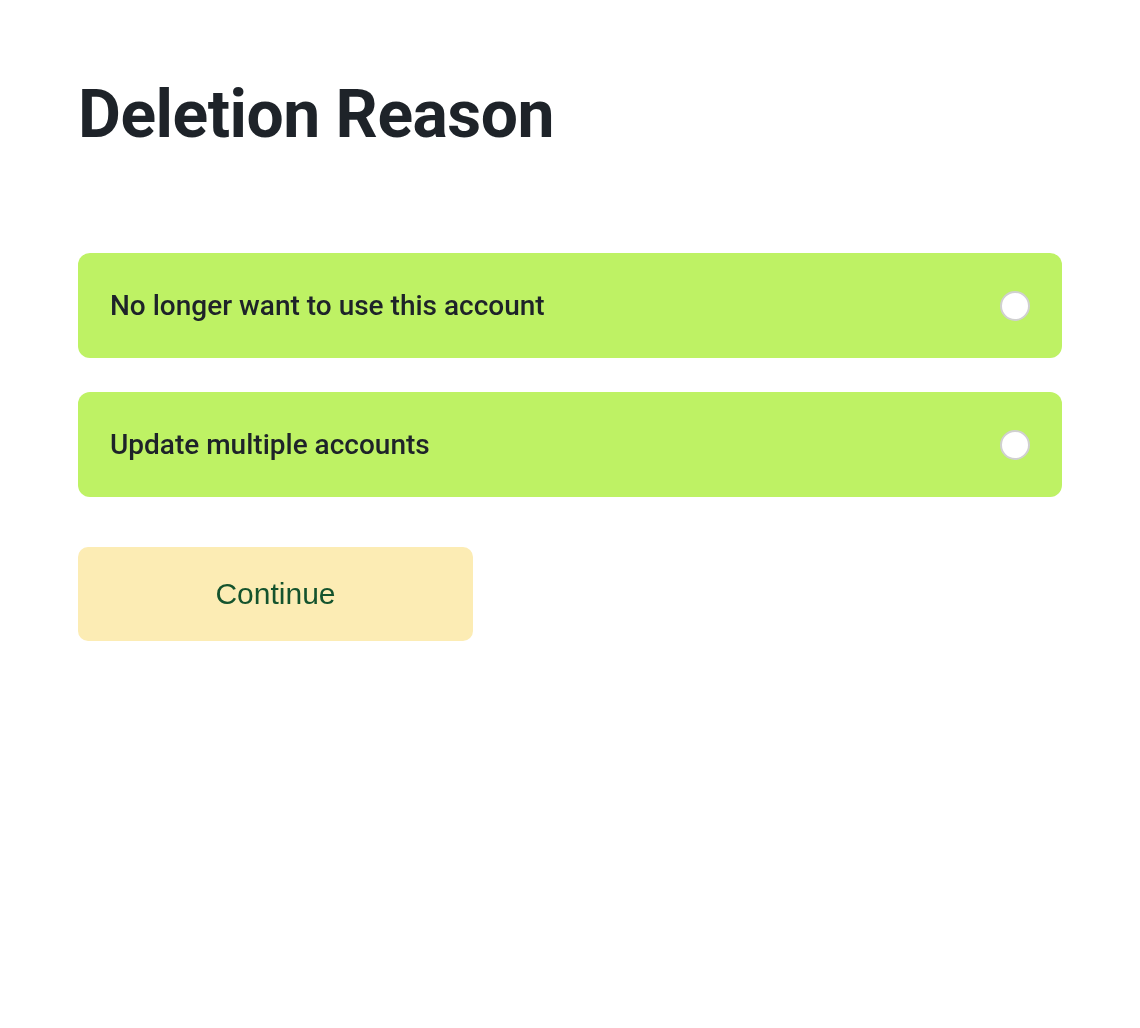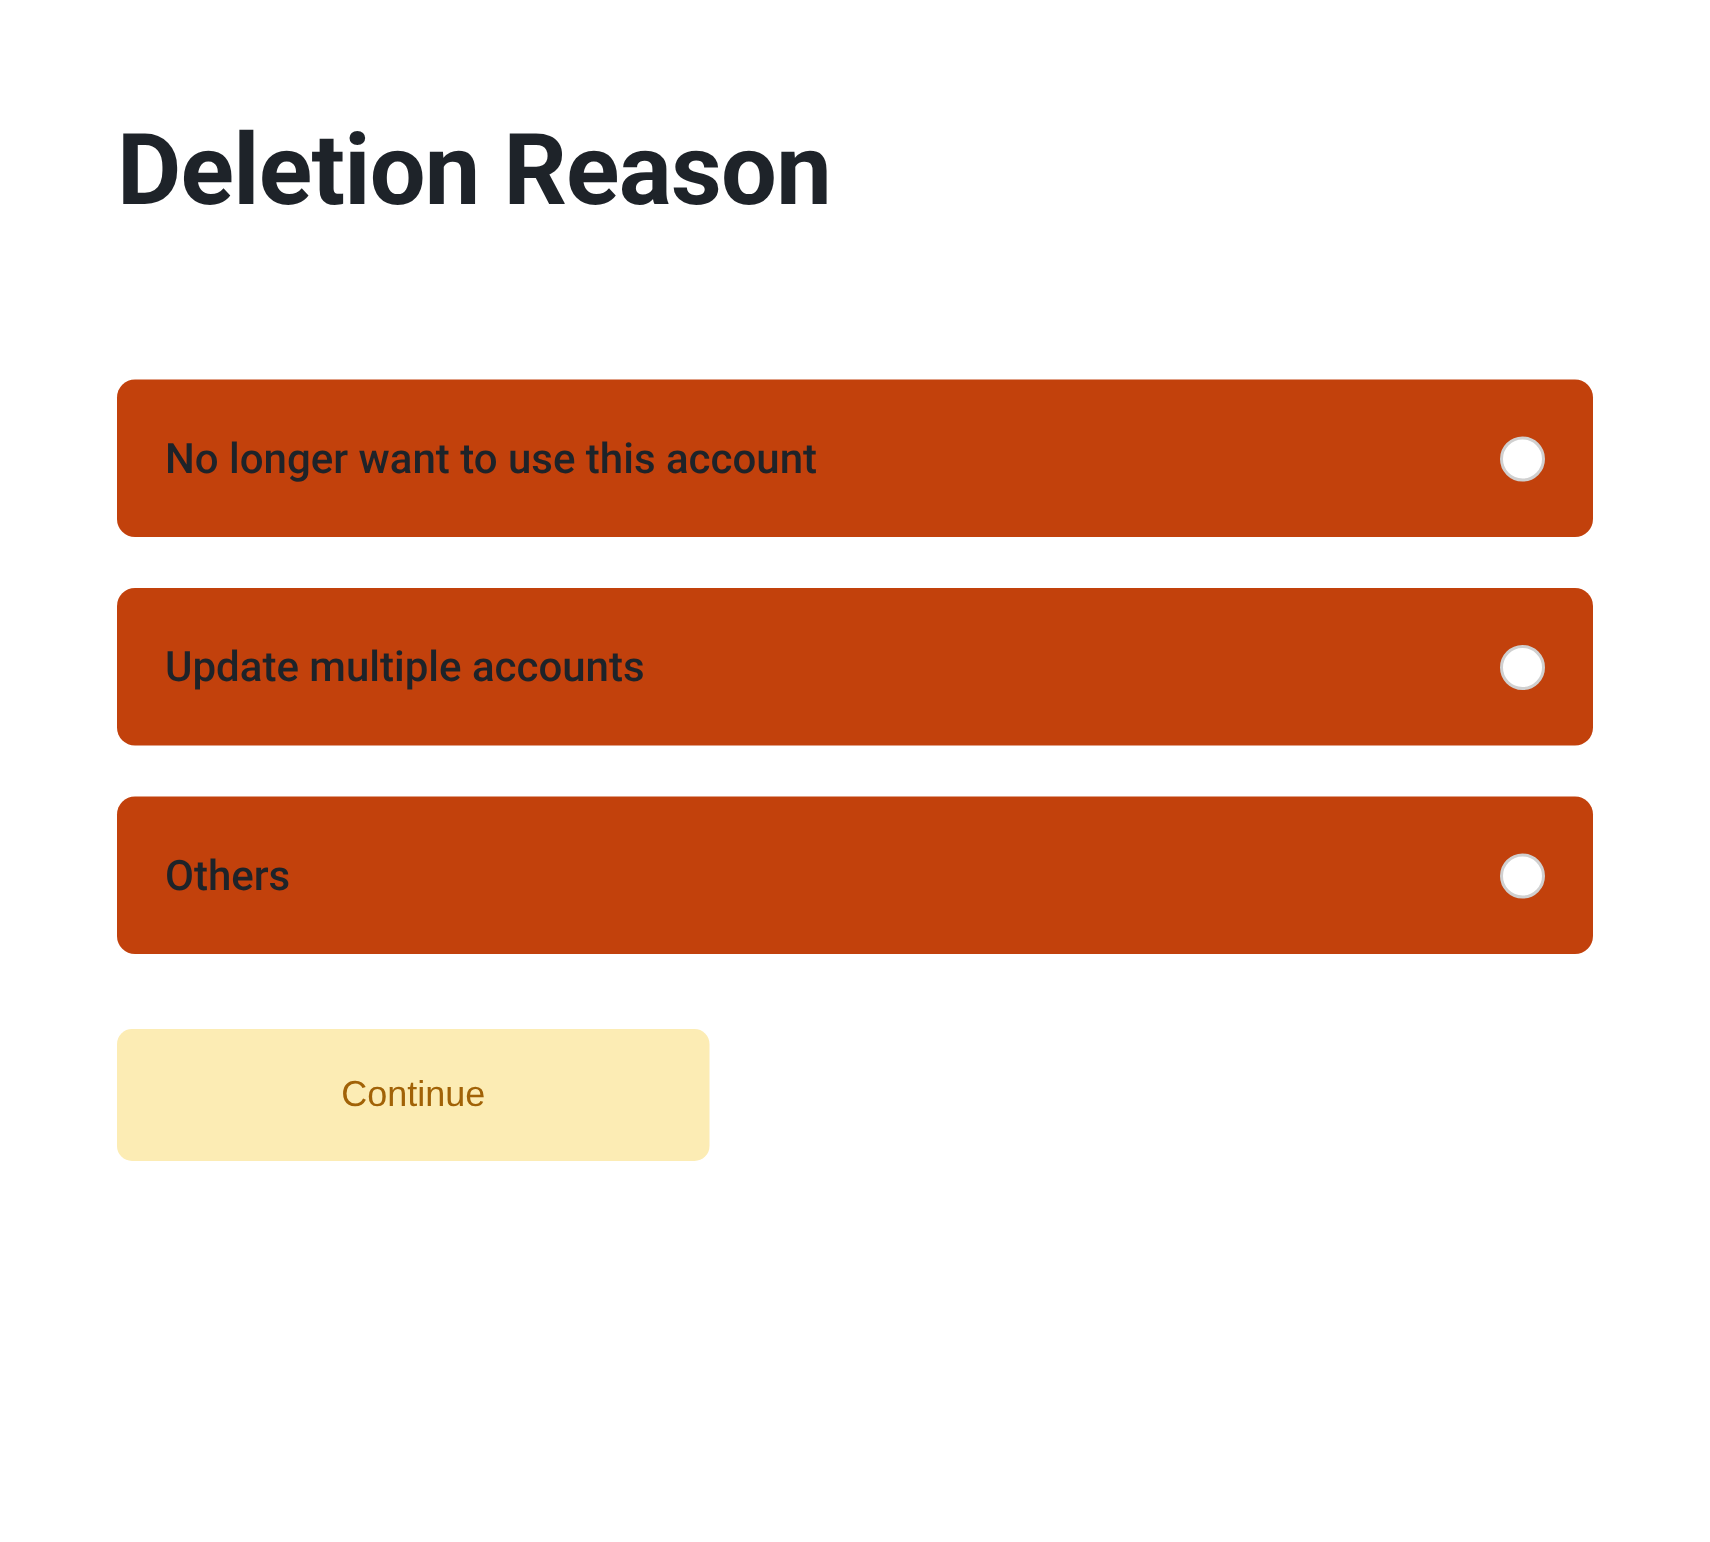--- a/index.html
+++ b/index.html
@@ -20,21 +20,21 @@
       color: #1e2329;
       letter-spacing: -0.5px;
       margin-bottom: 100px;
     }
     .options-list {
       display: flex;
       flex-direction: column;
       gap: 34px;
     }
     .option-row {
-      background: #c2410c;
+      background: #bef264;
       border-radius: 12px;
       padding: 36px 32px;
       display: flex;
       align-items: center;
       justify-content: space-between;
       cursor: pointer;
     }
     .option-label {
       font-size: 28px;
       font-weight: 500;
@@ -48,23 +48,23 @@
       background: #ffffff;
       flex-shrink: 0;
     }
     .continue-button {
       margin-top: 50px;
       background: #fcecb4;
       border: none;
       border-radius: 10px;
       padding: 30px 0;
       width: 395px;
-      font-size: 24px;
+      font-size: 30px;
       font-weight: 500;
-      color: #a16207;
+      color: #14532d;
       cursor: not-allowed;
       text-align: center;
     }
   </style>
 </head>
 <body>
 
 
 
 <h1 class="page-title">Deletion Reason</h1>
@@ -75,23 +75,19 @@
     <span class="option-label">No longer want to use this account</span>
     <span class="radio-circle"></span>
   </div>
 
 
   <div class="option-row">
     <span class="option-label">Update multiple accounts</span>
     <span class="radio-circle"></span>
   </div>
 
-  <div class="option-row">
-    <span class="option-label">Others</span>
-    <span class="radio-circle"></span>
-  </div>
 
 </div>
 
 <button class="continue-button">Continue</button>
 
 
 
 
 </body></html>

